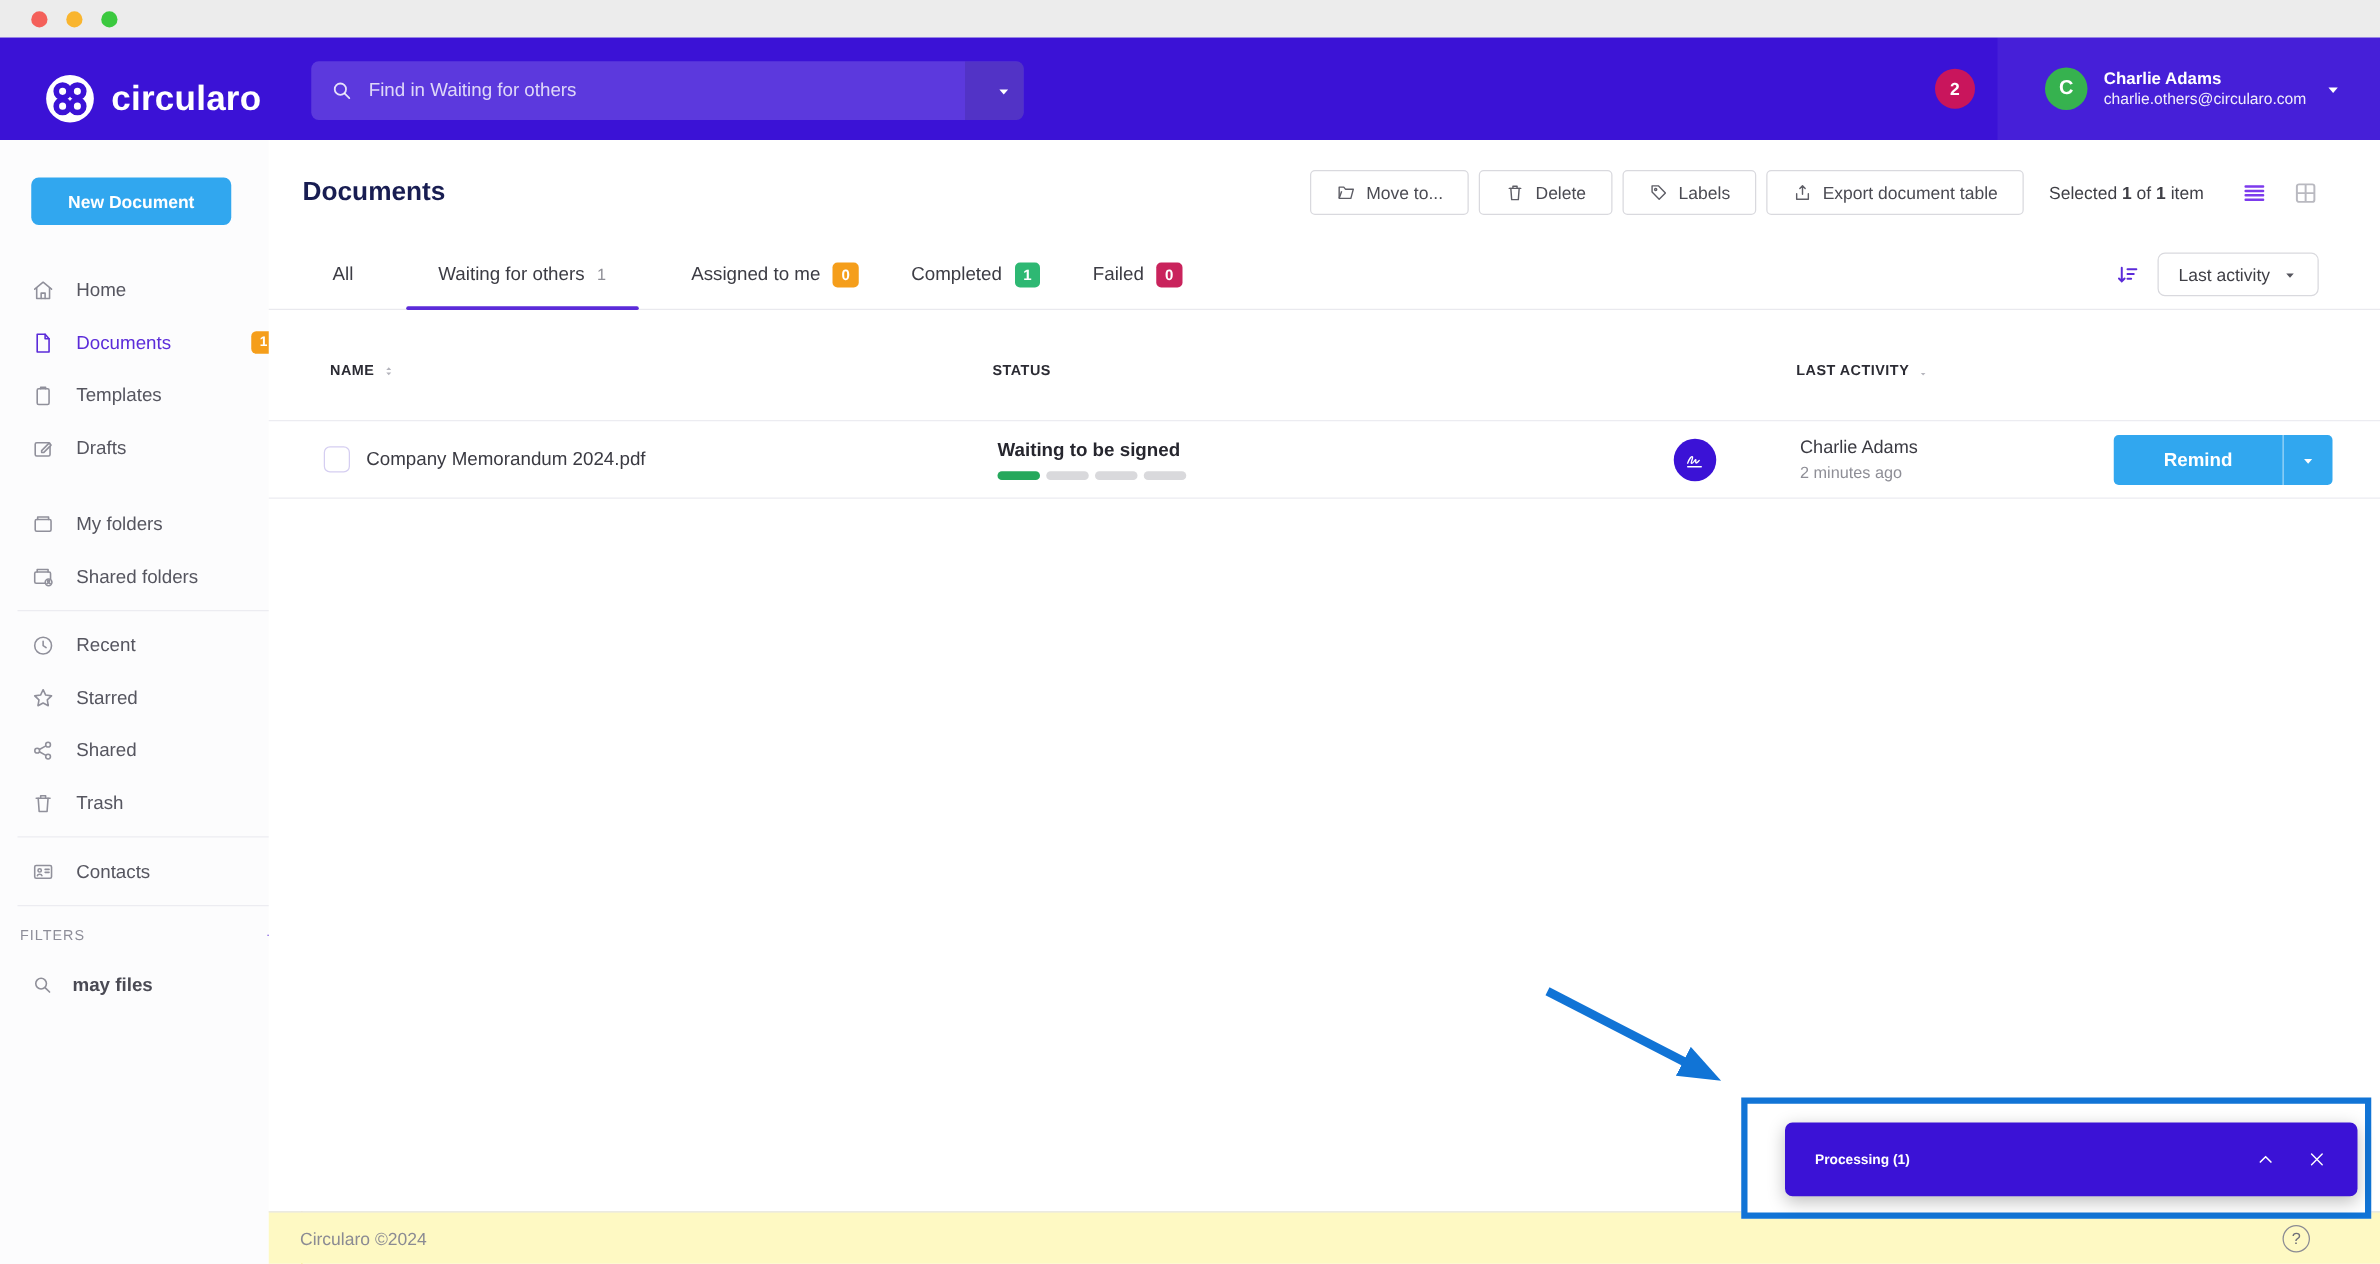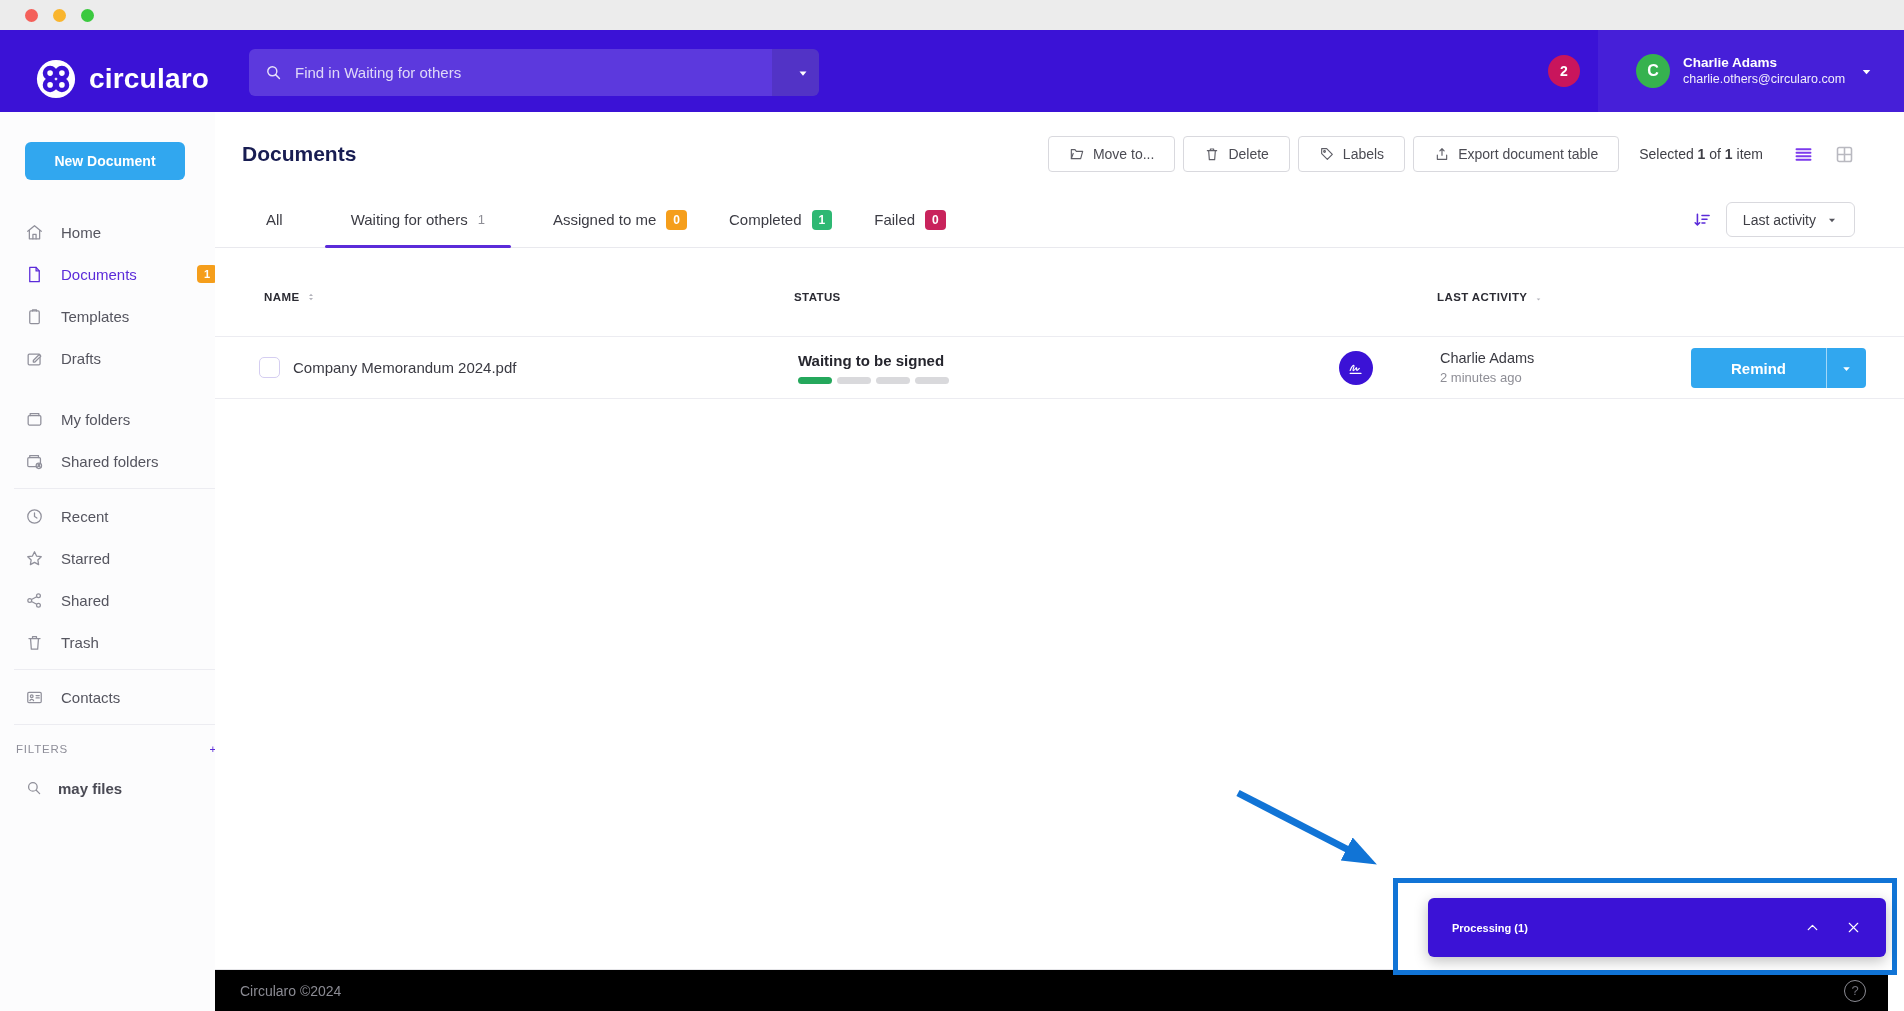--- a/index.html
+++ b/index.html
@@ -31,21 +31,21 @@
     display:flex; align-items:center; cursor:pointer; }
   .user-avatar { width:34px; height:34px; border-radius:50%; background:#36b24f; color:#fff; font-weight:bold;
     font-size:16px; display:flex; align-items:center; justify-content:center; margin-left:38px; }
   .user-meta { margin-left:13px; color:#fff; line-height:1.25; }
   .user-name { font-size:13.5px; font-weight:600; }
   .user-email { font-size:12.5px; opacity:.92; }
   .user-caret { margin-left:auto; margin-right:30px; }
 
   
   .sidebar { position:absolute; left:0; top:112px; width:242px; bottom:0; background:#fcfcfd;
-    border-right:5px solid #eab308; }
+    border-right:1px solid #eab308; }
   .new-doc-btn { display:block; margin:30px 0 0 25px; width:160px; height:38px; background:#31a7ef;
     border:none; border-radius:6px; color:#fff; font-size:14px; font-weight:bold; cursor:pointer;
     font-family:"Liberation Sans",sans-serif; }
   .snav { margin-top:31px; }
   .snav-item { height:42px; display:flex; align-items:center; padding-left:25px; cursor:pointer;
     color:#55555f; font-size:15px; position:relative; }
   .snav-item svg { color:#90909b; margin-right:17px; flex:0 0 auto; }
   .snav-item.active { color:#5b2bd9; font-weight:500; }
   .snav-item.active svg { color:#5b2bd9; }
   .snav-badge { position:absolute; right:20px; background:#f59e1b; color:#fff; font-size:11px; font-weight:bold;
@@ -115,22 +115,22 @@
   .activity-time { font-size:13px; color:#8e8e96; }
   .remind-btn { position:absolute; left:1476px; top:11px; width:175px; height:40px; background:#31a7ef;
     border:none; border-radius:4px; display:flex; align-items:stretch; cursor:pointer; padding:0; overflow:hidden;
     font-family:"Liberation Sans",sans-serif; }
   .remind-label { flex:1; display:flex; align-items:center; justify-content:center; color:#fff;
     font-size:15px; font-weight:bold; }
   .remind-caret { width:40px; border-left:1px solid rgba(255,255,255,0.55); display:flex;
     align-items:center; justify-content:center; }
 
   
-  .footer { position:absolute; left:215px; right:16px; bottom:0; height:42px; background:#000000;
-    border-top:1px solid #e5e5e8; display:flex; align-items:center; padding:0 22px 0 25px; }
+  .footer { position:absolute; left:215px; right:0; bottom:0; height:42px; background:#fef9c3;
+    border-top:1px solid #e5e5e8; display:flex; align-items:center; padding:0 56px 0 25px; }
   .footer-text { font-size:14px; color:#8b8b93; }
   .help-btn { margin-left:auto; width:22px; height:22px; border-radius:50%; border:1.5px solid #8b8b93;
     color:#6f6f78; font-size:13px; display:flex; align-items:center; justify-content:center; cursor:pointer;
     background:transparent; font-family:"Liberation Sans",sans-serif; }
 
   
   .annot-arrow { position:absolute; left:1180px; top:760px; z-index:49; pointer-events:none; }
   .annot-rect { position:absolute; left:1393px; top:878px; width:504px; height:97px;
     border:5px solid #1174d6; background:#fff; z-index:50; }
   .toast { position:absolute; left:1428px; top:898px; width:458px; height:59px; background:#3b12d6;

